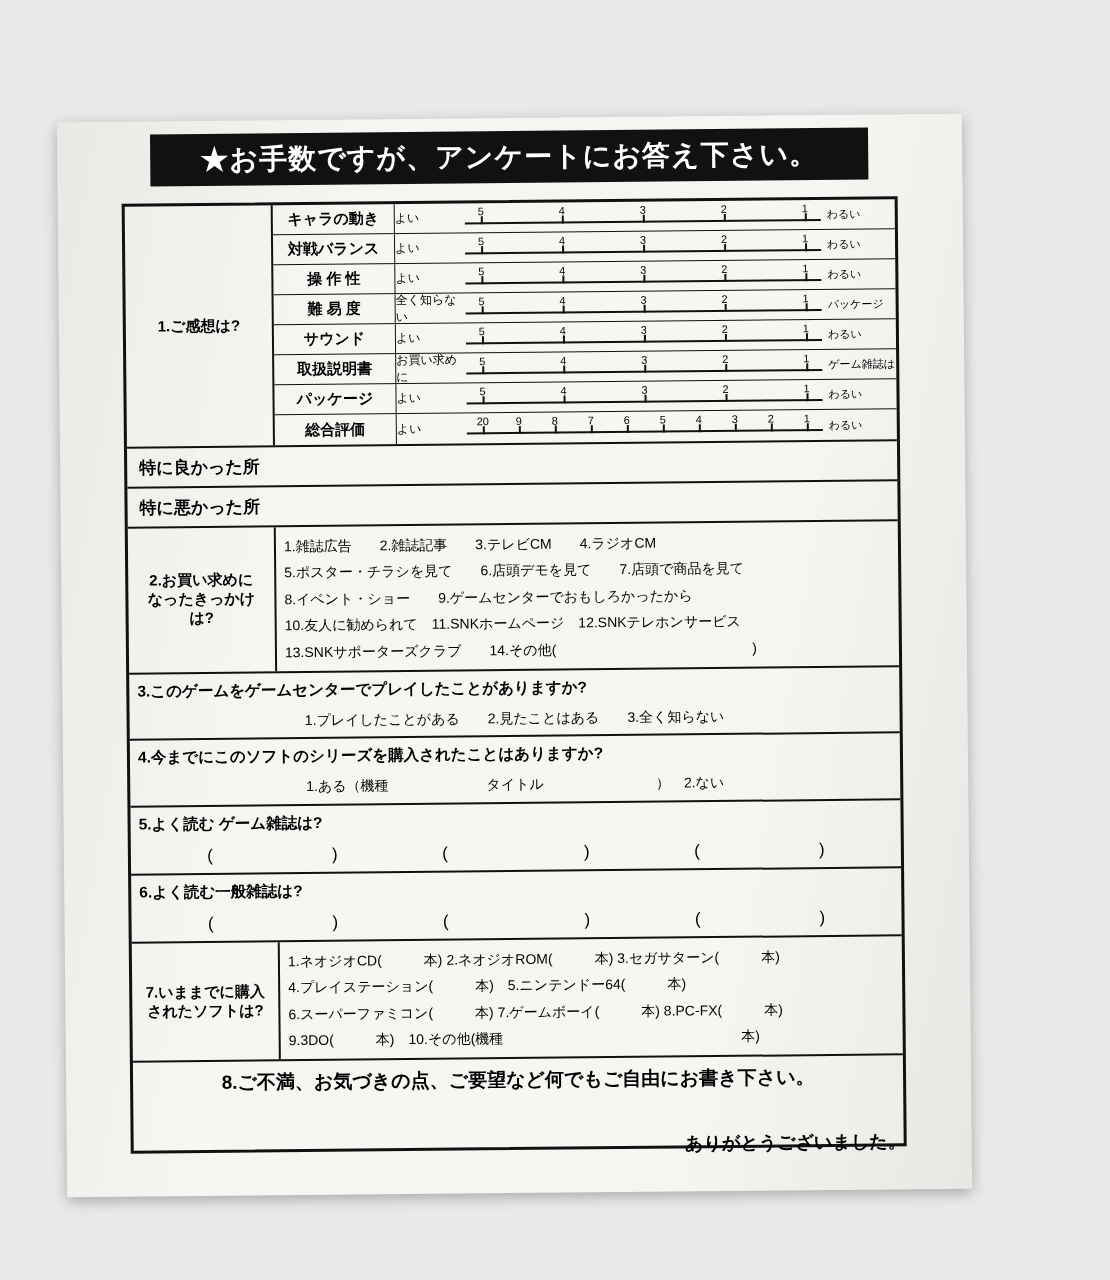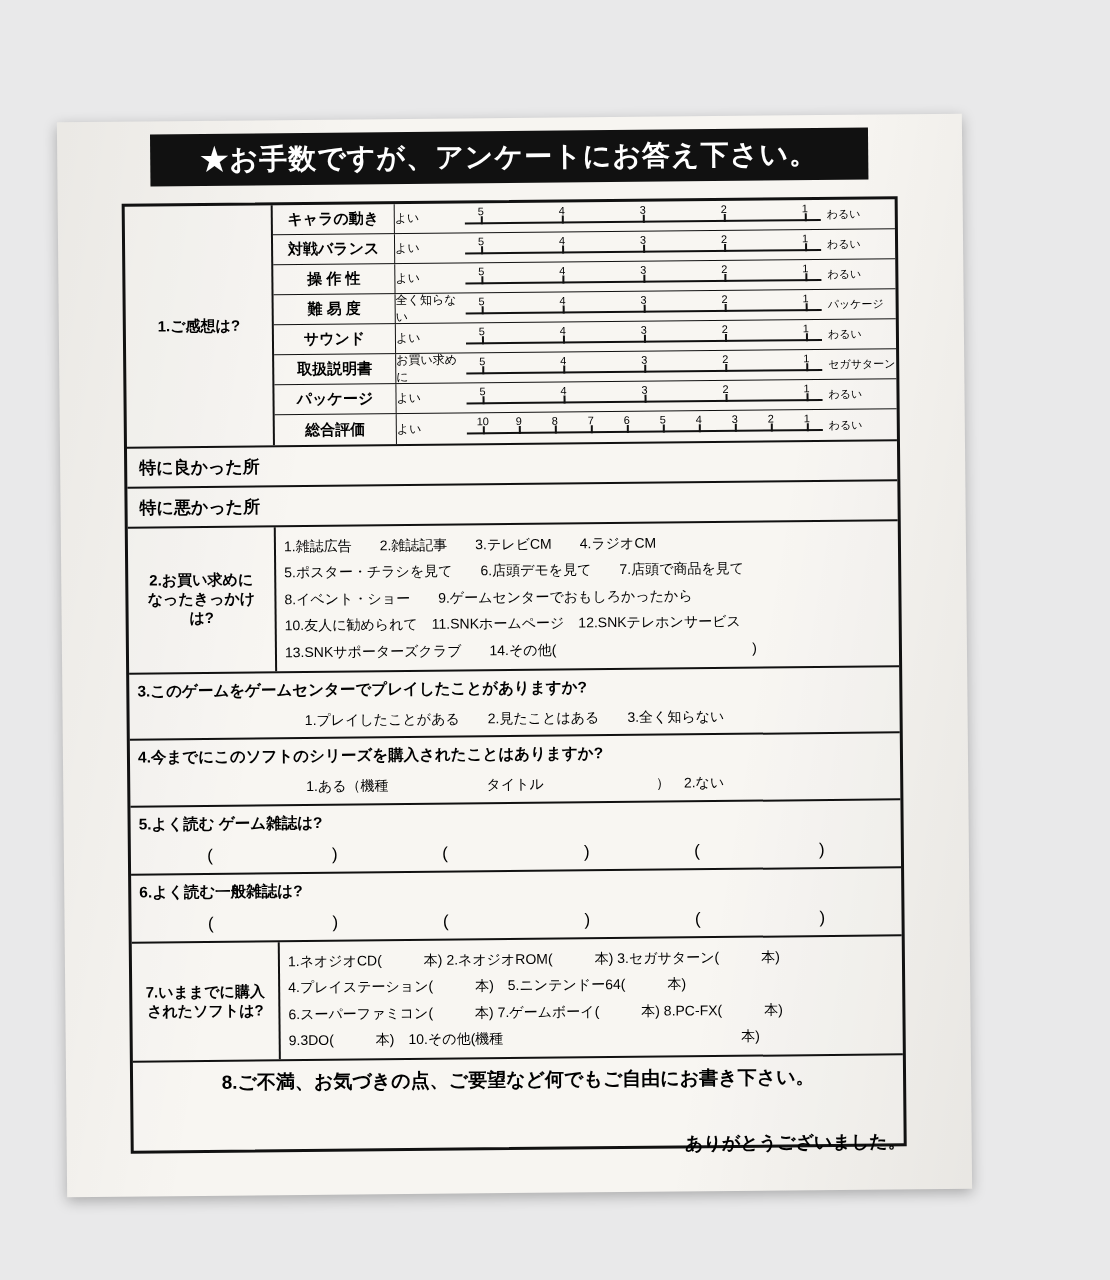--- a/index.html
+++ b/index.html
@@ -195,21 +195,21 @@
                   <div class="num" style="left: 5%;">5</div>
                   <div class="tick" style="left: 27.5%;"></div>
                   <div class="num" style="left: 27.5%;">4</div>
                   <div class="tick" style="left: 50%;"></div>
                   <div class="num" style="left: 50%;">3</div>
                   <div class="tick" style="left: 72.5%;"></div>
                   <div class="num" style="left: 72.5%;">2</div>
                   <div class="tick" style="left: 95%;"></div>
                   <div class="num" style="left: 95%;">1</div>
                 </div>
-                <div class="rright">セガサターン</div>
+                <div class="rright">ゲーム雑誌は</div>
               </div>
               <div class="raterow">
                 <div class="rname">パッケージ</div>
                 <div class="rleft">よい</div>
                 <div class="scale">
                   <div class="line"></div>
                   <div class="tick" style="left: 5%;"></div>
                   <div class="num" style="left: 5%;">5</div>
                   <div class="tick" style="left: 27.5%;"></div>
                   <div class="num" style="left: 27.5%;">4</div>
@@ -221,21 +221,21 @@
                   <div class="num" style="left: 95%;">1</div>
                 </div>
                 <div class="rright">わるい</div>
               </div>
               <div class="raterow">
                 <div class="rname">総合評価</div>
                 <div class="rleft">よい</div>
                 <div class="scale">
                   <div class="line"></div>
                   <div class="tick" style="left: 5%;"></div>
-                  <div class="num" style="left: 5%;">10</div>
+                  <div class="num" style="left: 5%;">20</div>
                   <div class="tick" style="left: 15%;"></div>
                   <div class="num" style="left: 15%;">9</div>
                   <div class="tick" style="left: 25%;"></div>
                   <div class="num" style="left: 25%;">8</div>
                   <div class="tick" style="left: 35%;"></div>
                   <div class="num" style="left: 35%;">7</div>
                   <div class="tick" style="left: 45%;"></div>
                   <div class="num" style="left: 45%;">6</div>
                   <div class="tick" style="left: 55%;"></div>
                   <div class="num" style="left: 55%;">5</div>

